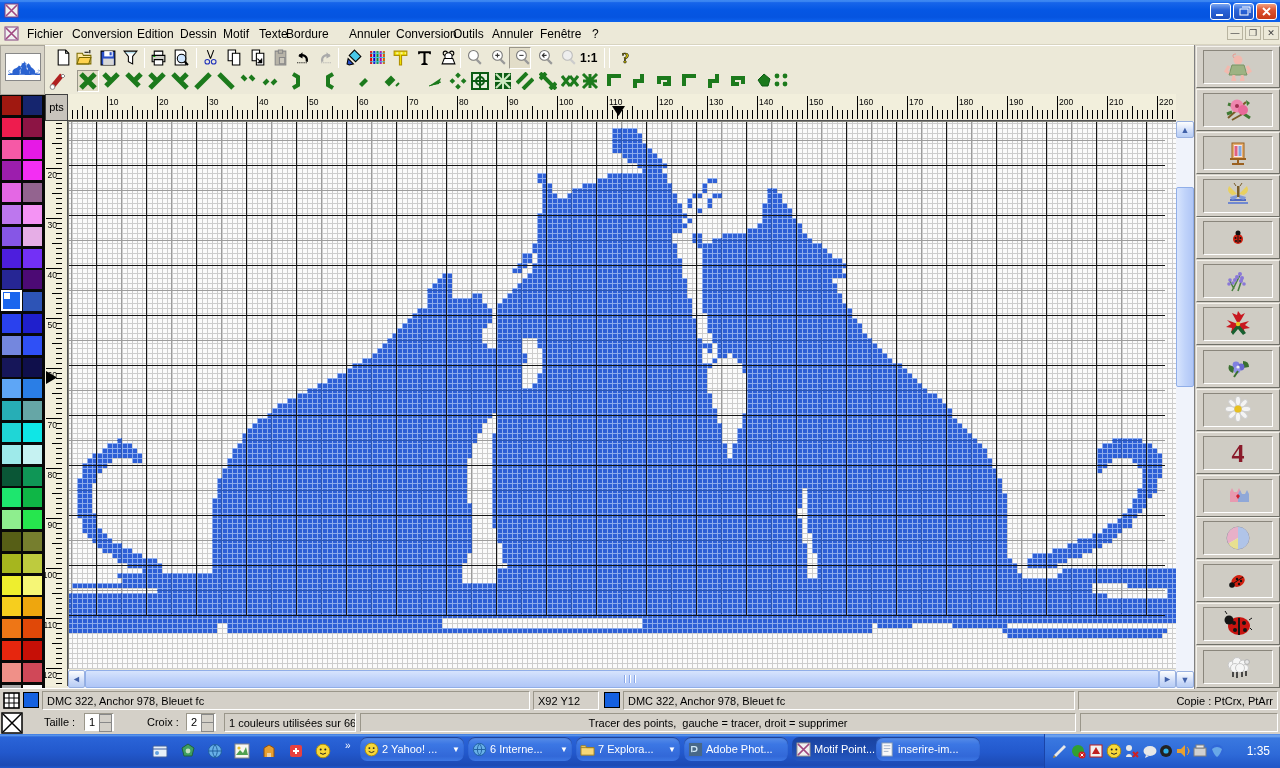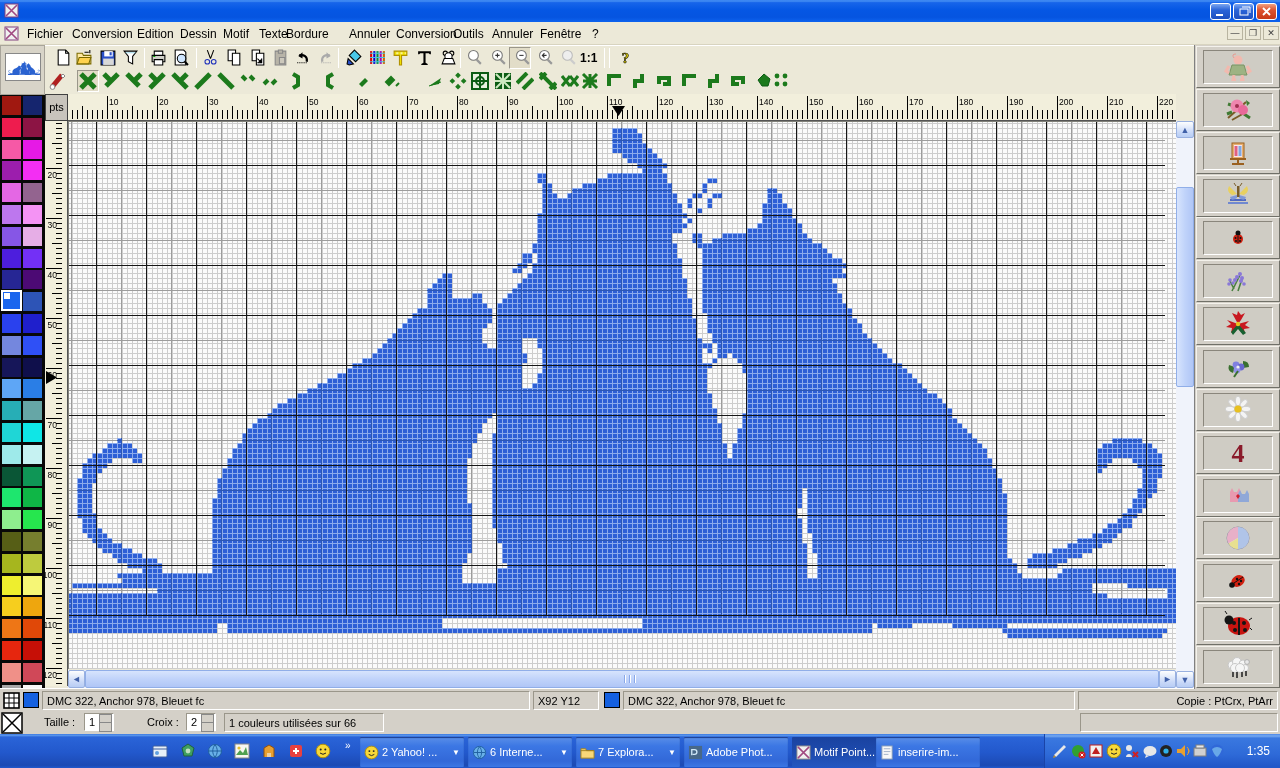--- a/index.html
+++ b/index.html
@@ -64,21 +64,21 @@
 .spin b:after { top:8px; }
 .slbl { position:absolute; font-size:11px; color:#000; }
 
 #taskbar { left:0; top:734px; width:1280px; height:34px;
  background:linear-gradient(180deg,#3a77e0 0%,#5a96ec 4%,#2a64d8 9%,#2258cc 55%,#1c4ab4 92%,#2258cc 100%); }
 #startbtn { position:absolute; left:0; top:0; width:130px; height:34px; border-radius:0 16px 16px 0;
  background:linear-gradient(180deg,#66bb66 0%,#8ed88e 8%,#3da03d 22%,#2e8c2e 60%,#268026 90%);
  box-shadow:1px 0 4px #0a3a0a inset 0 0 0; color:#fff; font-size:17px; font-style:italic; font-weight:bold; }
 #startbtn span { position:absolute; left:37px; top:6px; text-shadow:1px 1px 2px #144214; }
 .qli { position:absolute; top:9px; }
-.tbtn { position:absolute; top:3px; height:30px; border-radius:1px; display:flex; align-items:center;
+.tbtn { position:absolute; top:3px; height:24px; border-radius:7px; display:flex; align-items:center;
  background:linear-gradient(180deg,#5a8fe8,#3c77e4 30%,#3268d8 80%,#3c77e4); color:#fff; font-size:11px;
  box-shadow:0 1px 1px #1a3c90 inset; }
 .tbtn span { white-space:nowrap; overflow:hidden; }
 .tbtn svg { position:static; }
 .tbtn.active { background:linear-gradient(180deg,#1a43a0,#1e4cb0 60%,#2457c0); box-shadow:none; }
 #traypanel { position:absolute; left:1044px; top:0; width:236px; height:34px;
  background:linear-gradient(180deg,#4a86e8 0%,#76aaf0 6%,#3a78e0 12%,#2e6ad8 60%,#2258c8 95%);
  border-left:1px solid #1a44a8; }
 #clock { position:absolute; right:10px; top:10px; color:#fff; font-size:12px; }
 
@@ -534,21 +534,22 @@
  <div class="fld" style="left:1078px;top:2px;width:200px;text-align:right">Copie : PtCrx, PtArr</div>
 
  <svg style="left:1px;top:23px" width="22" height="22" viewBox="0 0 22 22">
         <rect x="1" y="1" width="20" height="20" fill="#fff" stroke="#000" stroke-width="1.5"></rect>
         <path d="M2 2l18 18M20 2L2 20" stroke="#000" stroke-width="1.5"></path>
       </svg>
  <div class="slbl" style="left:44px;top:27px">Taille :</div>
  <div class="spin" style="left:84px;top:24px">1<b></b></div>
  <div class="slbl" style="left:147px;top:27px">Croix :</div>
  <div class="spin" style="left:186px;top:24px">2<b></b></div>
- <div class="fld" style="left:224px;top:24px;width:160px">1 couleurs utilisées sur 66</div>
+ <div class="fld" style="left:224px;top:24px;width:132px">1 couleurs utilisées sur 66</div>
+ <div class="fld" style="left:360px;top:24px;width:716px;text-align:center">Tracer des points,&nbsp; gauche = tracer, droit = supprimer</div>
  <div class="fld" style="left:1080px;top:24px;width:198px"></div>
 </div>
 
 <div id="taskbar">
  <svg class="qli" style="left:152px" width="16" height="16" viewBox="0 0 16 16">
         <rect x="1" y="3" width="14" height="11" rx="1" fill="#e8f0f8" stroke="#4060a0"></rect>
         <path d="M1 6h14" stroke="#4060a0"></path>
         <circle cx="5" cy="10" r="2" fill="#60a0e0"></circle>
       </svg>
       <svg class="qli" style="left:180px" width="16" height="16" viewBox="0 0 16 16">

